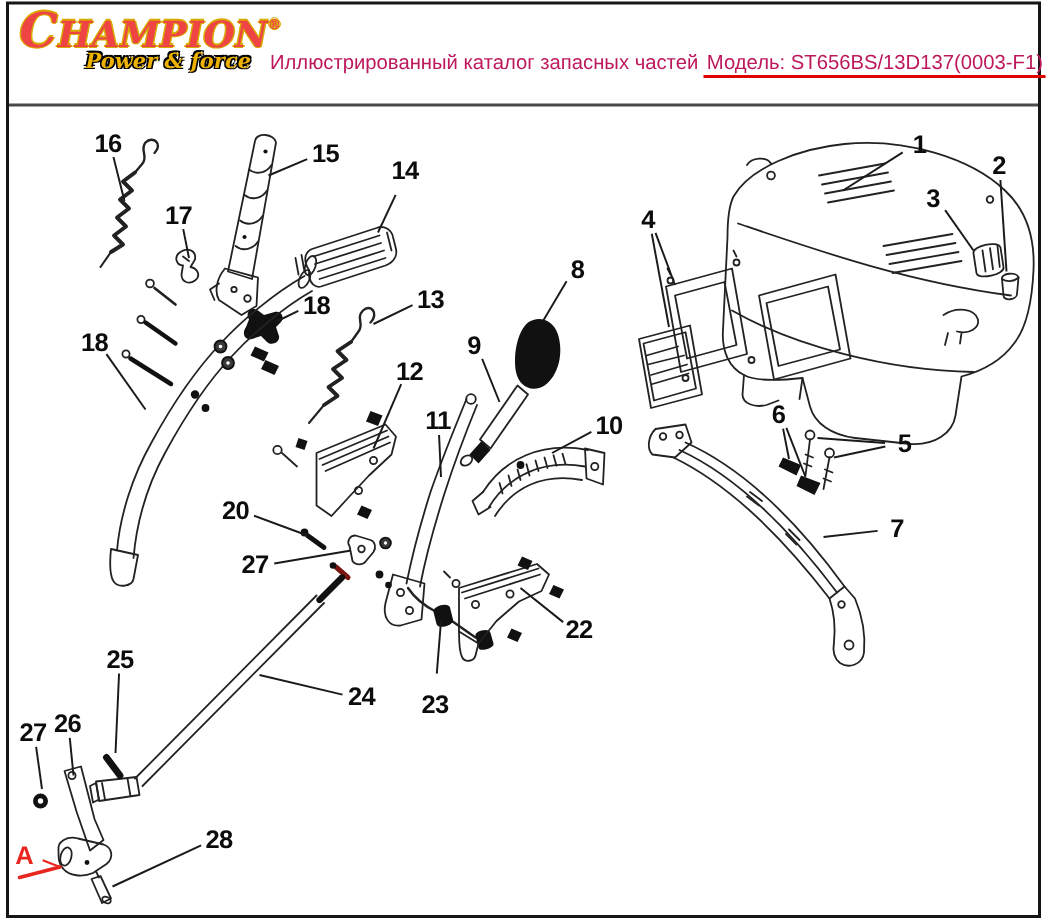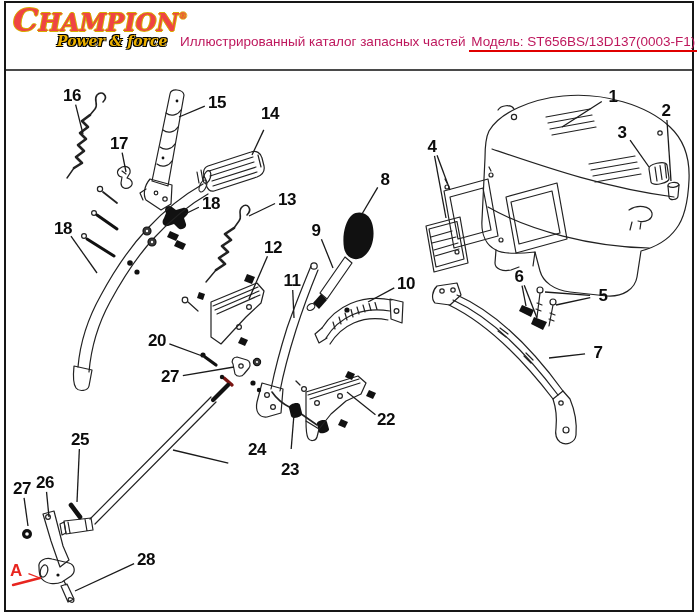--- a/index.html
+++ b/index.html
@@ -333,20 +333,20 @@
       <div class="callout" style="left: 270px; top: 114px;">14</div>
       <div class="callout" style="left: 217px; top: 103px;">15</div>
       <div class="callout" style="left: 72px; top: 96px;">16</div>
       <div class="callout" style="left: 119px; top: 144px;">17</div>
       <div class="callout" style="left: 211px; top: 204px;">18</div>
       <div class="callout" style="left: 63px; top: 229px;">18</div>
       <div class="callout" style="left: 157px; top: 341px;">20</div>
       <div class="callout" style="left: 170px; top: 377px;">27</div>
       <div class="callout" style="left: 386px; top: 420px;">22</div>
       <div class="callout" style="left: 290px; top: 458px; margin-top: 12px;">23</div>
-      <div class="callout" style="left: 241px; top: 450px; margin-left: 16px;">24</div>
+      <div class="callout" style="left: 241px; top: 465px;">24</div>
       <div class="callout" style="left: 80px; top: 440px;">25</div>
       <div class="callout" style="left: 45px; top: 483px;">26</div>
       <div class="callout" style="left: 22px; top: 489px;">27</div>
       <div class="callout" style="left: 146px; top: 560px;">28</div>
       <div class="callout" style="left: 16px; top: 571px; color: rgb(232, 37, 31);">A</div>
     </div>
 </div>
 
 </body></html>

